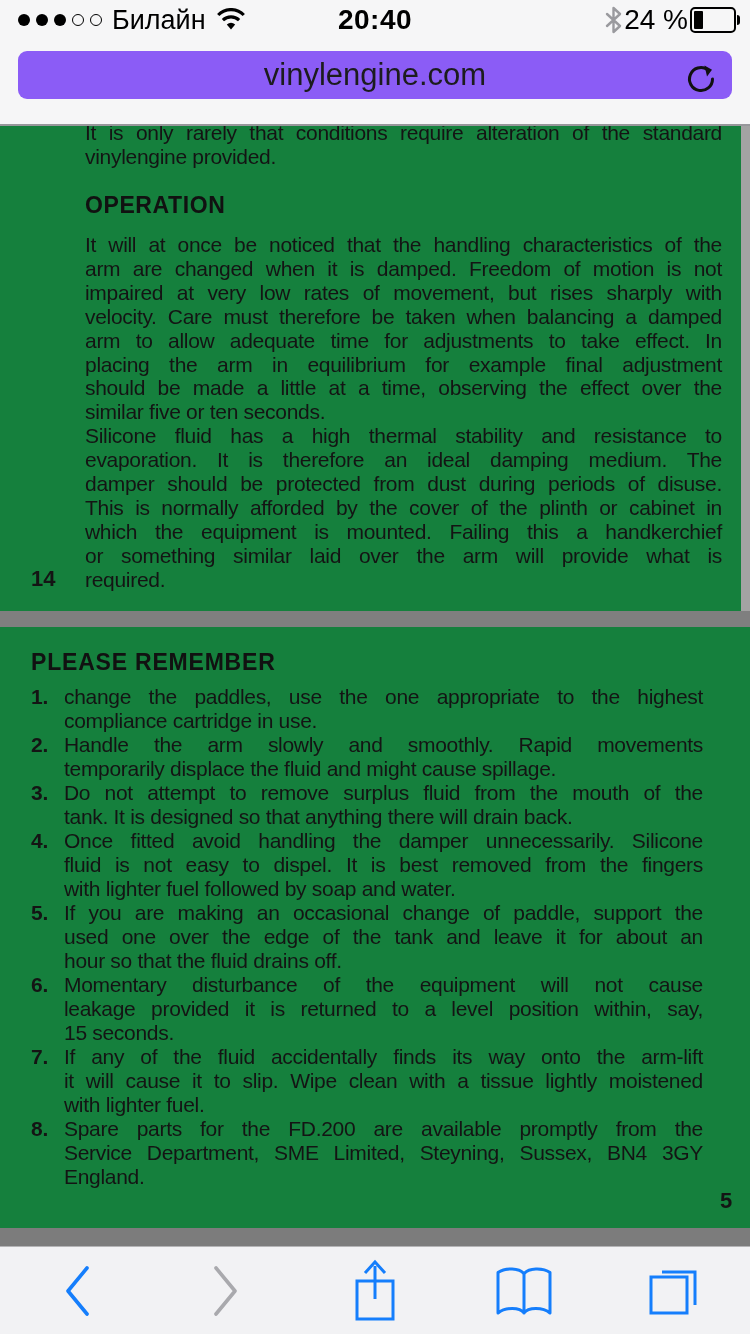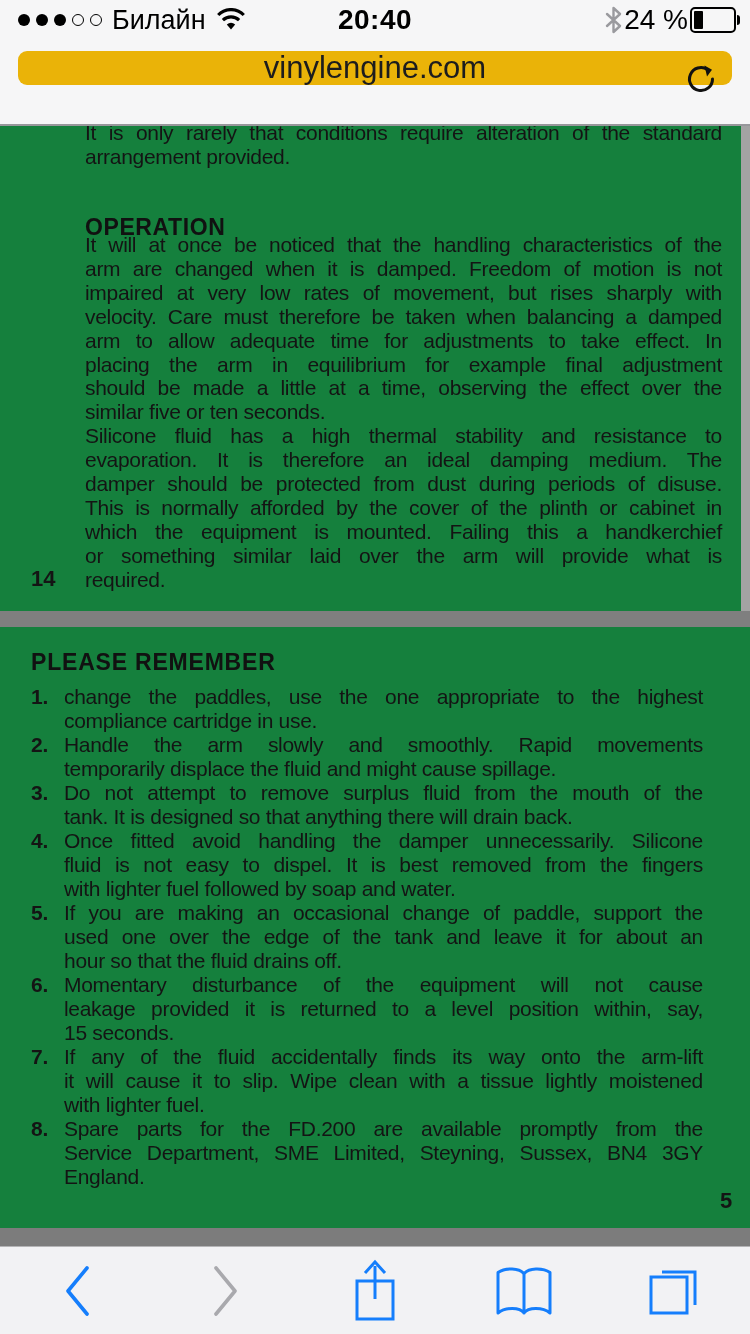--- a/index.html
+++ b/index.html
@@ -28,36 +28,36 @@
     display:flex;align-items:center;justify-content:center;
     font-size:28px;font-weight:600;letter-spacing:.5px;}
   .sb-right{position:absolute;right:14px;top:0;height:40px;display:flex;align-items:center;gap:2px;}
   .batt-pct{font-size:28px;}
   .battery{position:relative;width:42px;height:22px;border:2px solid #000;border-radius:5px;}
   .battery .fill{position:absolute;left:2px;top:2px;bottom:2px;width:9px;background:#000;border-radius:1px;}
   .battery .nub{position:absolute;right:-6px;top:6px;width:3px;height:10px;background:#000;border-radius:0 3px 3px 0;}
   
   .url-bar{position:relative;height:84px;}
   .url-field{
-    position:absolute;left:18px;right:18px;top:11px;height:34px;
-    background:#eab308;border-radius:9px;
+    position:absolute;left:18px;right:18px;top:11px;height:48px;
+    background:#8b5cf6;border-radius:9px;
     display:flex;align-items:center;justify-content:center;
     font-size:31px;color:#1c1c1e;
   }
   .reload-btn{position:absolute;right:32px;top:22px;width:34px;height:34px;}
   
   .content{
     position:absolute;top:126px;left:0;width:750px;height:1120px;
     background:#15803d;overflow:hidden;
   }
   .scan{color:#141414;font-size:21px;line-height:23.9px;letter-spacing:-0.3px;}
   .jline{text-align:justify;text-align-last:justify;}
   .jline.final{text-align:left;text-align-last:left;}
   .intro{position:absolute;left:85px;width:637px;top:-5px;}
-  .op-heading{position:absolute;left:85px;top:90px;font-size:23px;font-weight:700;letter-spacing:.6px;color:#111;}
+  .op-heading{position:absolute;left:85px;top:68px;font-size:23px;font-weight:700;letter-spacing:.6px;color:#111;}
   .para-block{position:absolute;left:85px;width:637px;top:107px;}
   .pageno-14{position:absolute;left:31px;top:441px;font-size:22px;font-weight:700;color:#141414;letter-spacing:0;}
   .page-edge-strip{position:absolute;right:0;top:0;width:9px;height:485px;background:#a3a3a3;}
   .divider{position:absolute;left:0;top:485px;width:750px;height:16px;background:#7f7f7f;}
   .pr-heading{position:absolute;left:31px;top:525px;font-size:23px;font-weight:700;letter-spacing:.8px;color:#111;}
   .items{position:absolute;left:31px;top:559px;width:672px;}
   .item{display:flex;line-height:24px;}
   .item-num{width:33px;flex:0 0 33px;font-weight:700;}
   .item-lines{flex:1;width:639px;}
   .items .jline{line-height:24px;}
@@ -114,21 +114,21 @@
         <path d="M20.5 3.5 L28 7.8 L23 14.5 Z" fill="#111"></path>
       </svg>
     </div>
   </div>
 </div>
 
 <div class="content scan">
 
   <div class="intro" id="intro-block">
       <div class="jline">It is only rarely that conditions require alteration of the standard</div>
-      <div class="jline final">arrangement provided.</div>
+      <div class="jline final">vinylengine provided.</div>
     </div>
 
   <div class="op-heading">OPERATION</div>
 
   <div class="para-block" id="para-block">
       <div class="jline">It will at once be noticed that the handling characteristics of the</div>
       <div class="jline">arm are changed when it is damped. Freedom of motion is not</div>
       <div class="jline">impaired at very low rates of movement, but rises sharply with</div>
       <div class="jline">velocity. Care must therefore be taken when balancing a damped</div>
       <div class="jline">arm to allow adequate time for adjustments to take effect. In</div>

